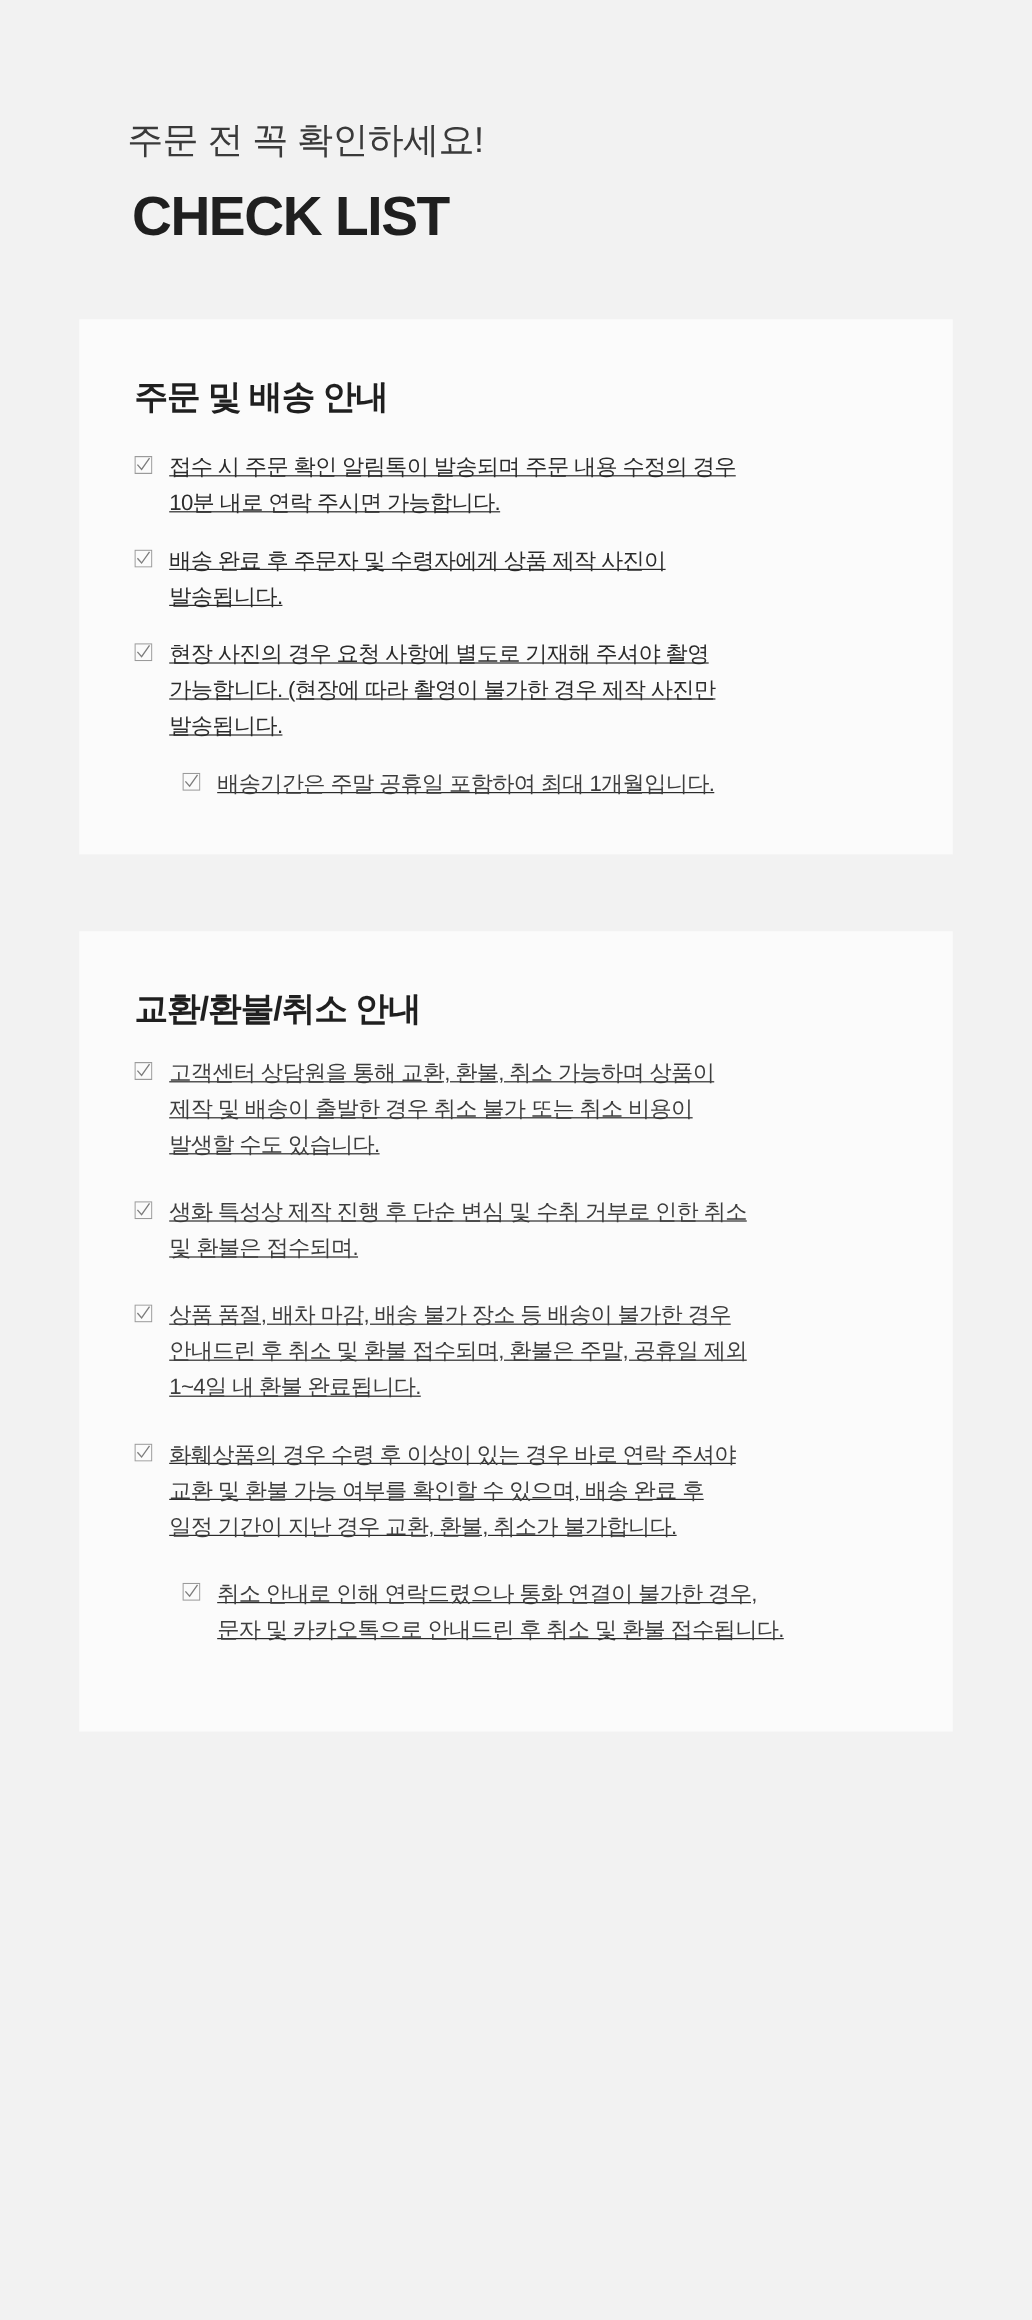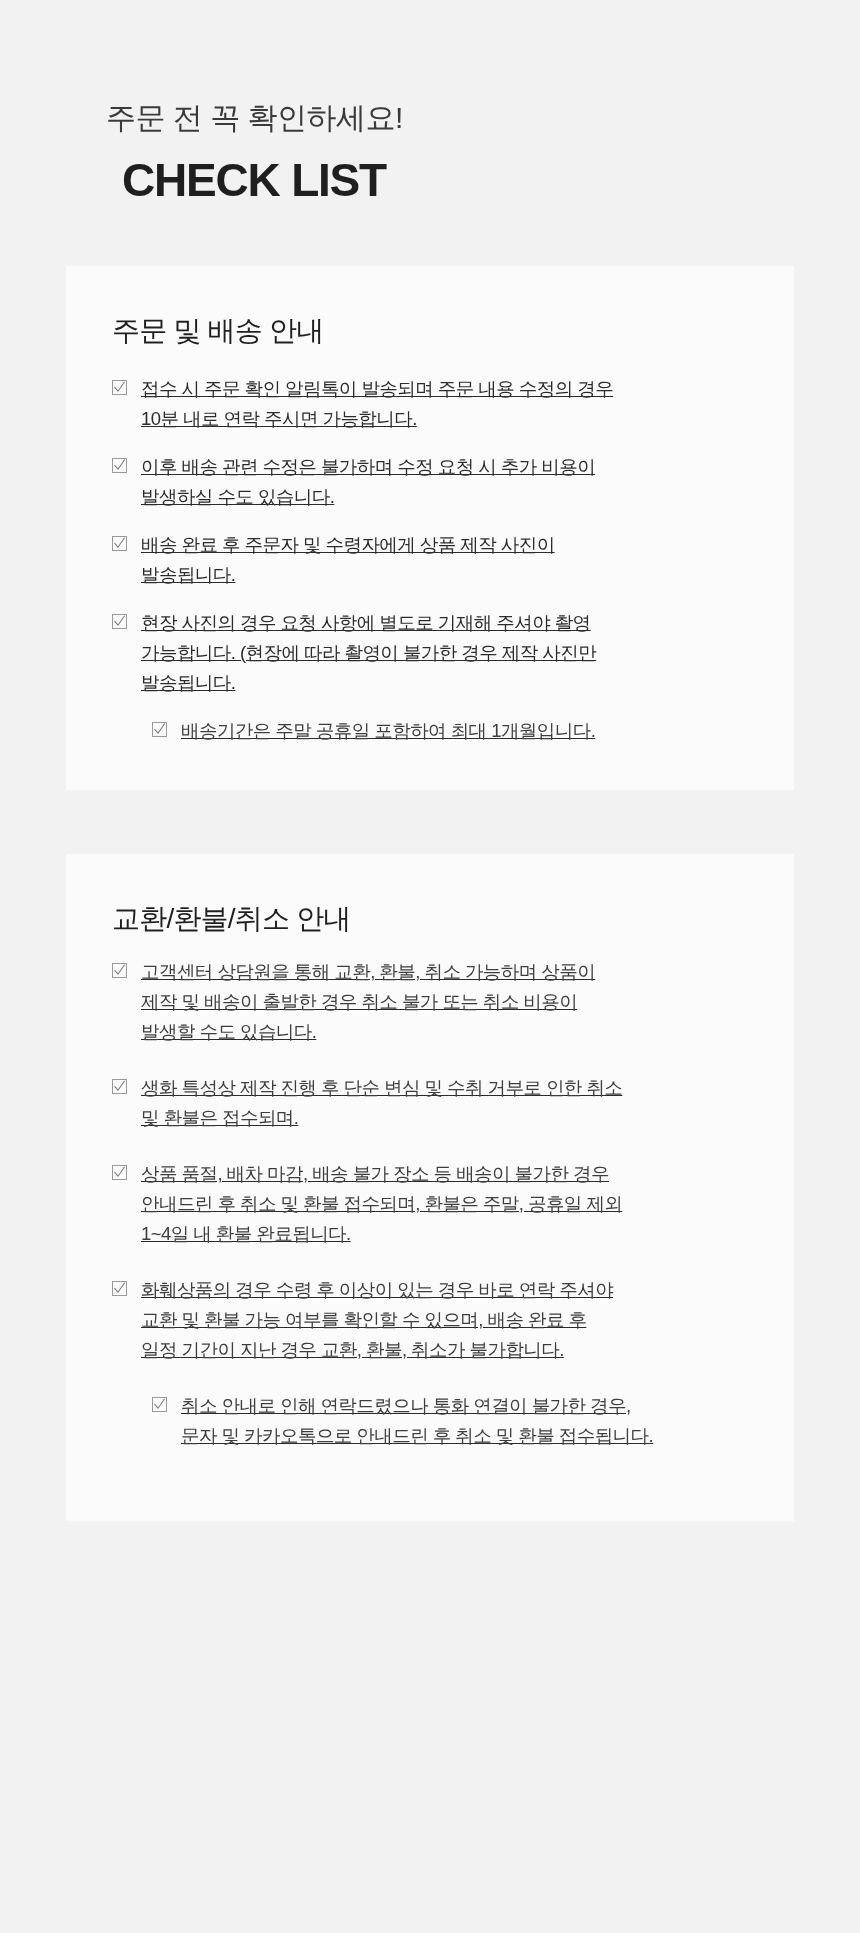--- a/index.html
+++ b/index.html
@@ -32,33 +32,33 @@
     letter-spacing: -0.5px;
     line-height: 1.2;
     margin: 0 0 20px 0;
   }
   .header .bigtitle {
     font-size: 46px;
     font-weight: 700;
     color: #1f1f1f;
     letter-spacing: -1.2px;
     line-height: 1.05;
-    margin: 16px;
+    margin: 4px;
   }
   .card {
     background: #fbfbfb;
     margin: 0 66px;
     box-sizing: border-box;
     padding: 48px 46px 44px 46px;
   }
   .card.first { margin-top: 62px; }
   .card.second { margin-top: 64px; margin-bottom: 80px; }
   .card h2 {
     font-size: 28px;
-    font-weight: 400;
+    font-weight: 700;
     color: #1f1f1f;
     letter-spacing: -0.8px;
     margin: 0 0 26px 0;
     line-height: 1.2;
   }
   .card.second h2 { margin-bottom: 22px; }
   ul.checklist {
     list-style: none;
     margin: 0;
     padding: 0;
@@ -116,30 +116,20 @@
         <span class="item-text bold">접수 시 주문 확인 알림톡이 발송되며 주문 내용 수정의 경우
 10분 내로 연락 주시면 가능합니다.</span>
       </li>
       <li>
         <span class="cbox">
           <svg width="15" height="15" viewBox="0 0 15 15">
               <rect x="0.5" y="0.5" width="14" height="14" fill="none" stroke="#9a9a9a" stroke-width="1"></rect>
               <path d="M2.5 7.2 L6 11.2 L12.6 1.8" fill="none" stroke="#7d7d7d" stroke-width="1.1"></path>
             </svg>
         </span>
-        <span class="item-text bold">이후 배송 관련 수정은 불가하며 수정 요청 시 추가 비용이
-발생하실 수도 있습니다.</span>
-      </li>
-      <li>
-        <span class="cbox">
-          <svg width="15" height="15" viewBox="0 0 15 15">
-              <rect x="0.5" y="0.5" width="14" height="14" fill="none" stroke="#9a9a9a" stroke-width="1"></rect>
-              <path d="M2.5 7.2 L6 11.2 L12.6 1.8" fill="none" stroke="#7d7d7d" stroke-width="1.1"></path>
-            </svg>
-        </span>
         <span class="item-text bold">배송 완료 후 주문자 및 수령자에게 상품 제작 사진이
 발송됩니다.</span>
       </li>
       <li>
         <span class="cbox">
           <svg width="15" height="15" viewBox="0 0 15 15">
               <rect x="0.5" y="0.5" width="14" height="14" fill="none" stroke="#9a9a9a" stroke-width="1"></rect>
               <path d="M2.5 7.2 L6 11.2 L12.6 1.8" fill="none" stroke="#7d7d7d" stroke-width="1.1"></path>
             </svg>
         </span>

